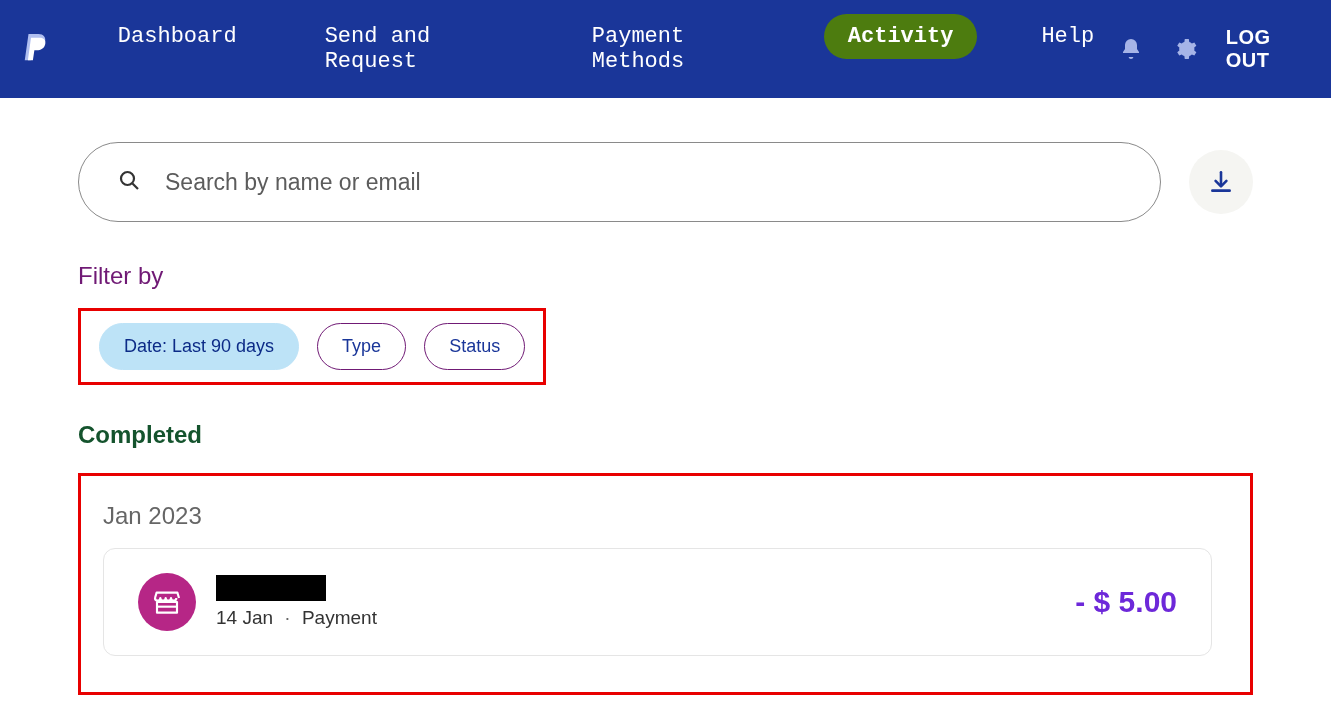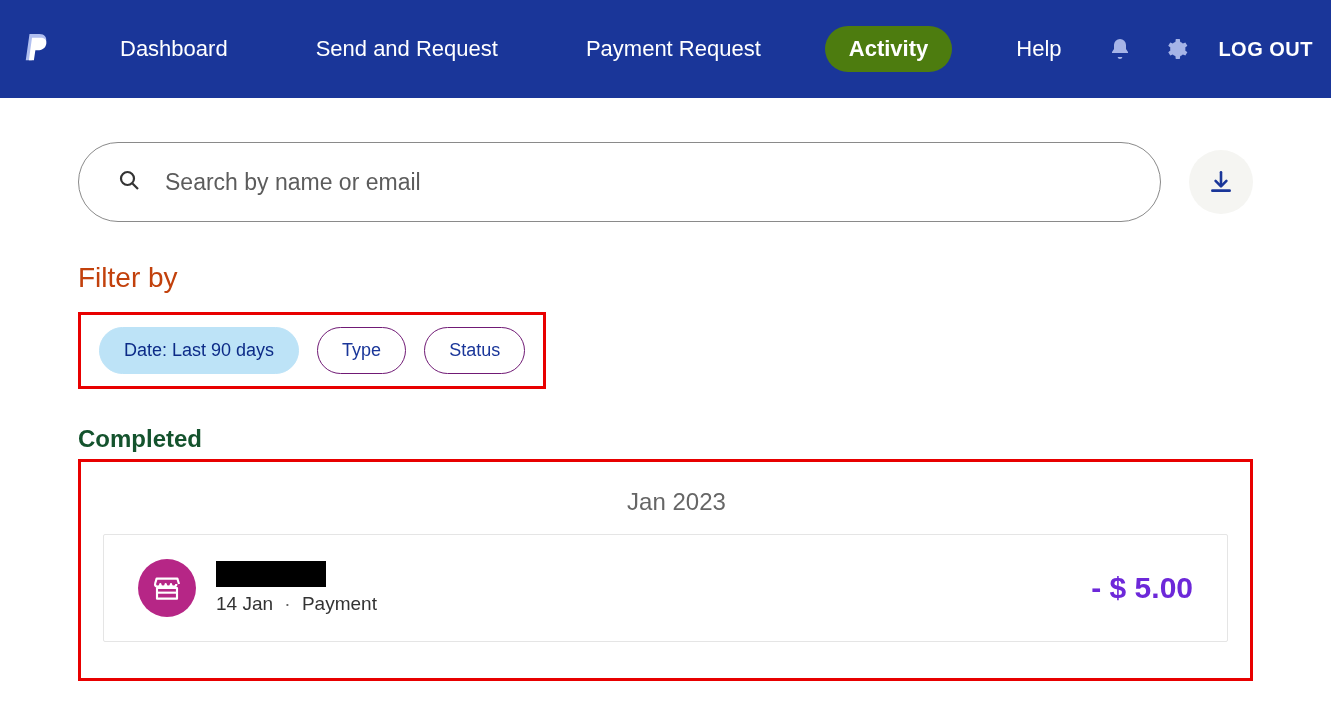--- a/index.html
+++ b/index.html
@@ -17,21 +17,21 @@
     display: flex;
     align-items: center;
     padding: 0 18px 0 18px;
     color: #fff;
   }
   .logo {
     width: 38px; height: 44px;
     display:flex; align-items:center; justify-content:center;
     margin-right: 40px;
   }
-  .nav-items { display:flex; align-items:flex-start; gap: 40px; }
+  .nav-items { display:flex; align-items:flex-start; gap: 40px; font-family: Liberation Mono, monospace; }
   .nav-item {
     font-size: 22px;
     font-weight: 500;
     color: #fff;
     cursor: pointer;
     padding: 10px 24px;
     border-radius: 999px;
   }
   .nav-item.active {
     background: #4d7c0f;
@@ -88,22 +88,22 @@
     width:64px; height:64px;
     border-radius:50%;
     background:#f5f5f2;
     display:flex; align-items:center; justify-content:center;
     cursor:pointer;
     color:#1a3699;
   }
 
   .filter-label {
     margin-top: 40px;
-    font-size: 28px;
-    color:#c2410c;
+    font-size: 24px;
+    color:#701a75;
   }
   .filter-box {
     margin-top: 18px;
     border: 3px solid #e80000;
     padding: 12px 18px 12px 18px;
     display:inline-block;
   }
   .chips { display:flex; gap:18px; }
   .chip {
     border:1px solid #701a75;
@@ -121,34 +121,33 @@
   }
 
   .section-title {
     margin-top: 36px;
     font-size: 24px;
     font-weight:700;
     color:#14532d;
   }
 
   .txn-box {
-    margin-top: 6px;
+    margin-top: 24px;
     border: 3px solid #e80000;
-    padding: 18px 0 36px 0;
-    text-align: center;
+    padding: 18px 16px 36px 0;
   }
   .month-label {
     font-size: 24px;
     color:#666;
     margin: 8px 0 18px 22px;
   }
   .txn-card {
     margin: 0 22px;
     border:1px solid #e5e5e5;
-    border-radius:2px;
+    border-radius:12px;
     padding: 24px 34px;
     display:flex;
     align-items:center;
   }
   .txn-avatar {
     width:58px; height:58px;
     border-radius:50%;
     background:#b62686;
     display:flex; align-items:center; justify-content:center;
     color:#fff;
@@ -176,21 +175,21 @@
 <div class="topnav">
   <div class="logo">
     <svg viewBox="0 0 24 28" width="30" height="36" fill="none">
       <path d="M6 2h8c4 0 6 2.5 5.3 6.2C18.5 12.5 15 14 11.5 14H9.2l-1.4 9H3L6 2z" fill="#b0bff0"></path>
       <path d="M8 5h7c3.3 0 5 2 4.4 5C18.7 13.6 15.7 15 12.7 15H10.7l-1.2 8H5.5L8 5z" fill="#ffffff"></path>
     </svg>
   </div>
   <div class="nav-items">
     <div class="nav-item">Dashboard</div>
     <div class="nav-item">Send and Request</div>
-    <div class="nav-item">Payment Request</div>
+    <div class="nav-item">Payment Methods</div>
     <div class="nav-item active">Activity</div>
     <div class="nav-item">Help</div>
   </div>
   <div class="nav-right">
     <div class="icon-btn">
       <svg viewBox="0 0 24 24" width="24" height="24" fill="currentColor">
         <path d="M12 2a6 6 0 0 0-6 6v4l-2 3v1h16v-1l-2-3V8a6 6 0 0 0-6-6zm0 20a2.5 2.5 0 0 0 2.45-2h-4.9A2.5 2.5 0 0 0 12 22z"></path>
       </svg>
     </div>
     <div class="icon-btn">

